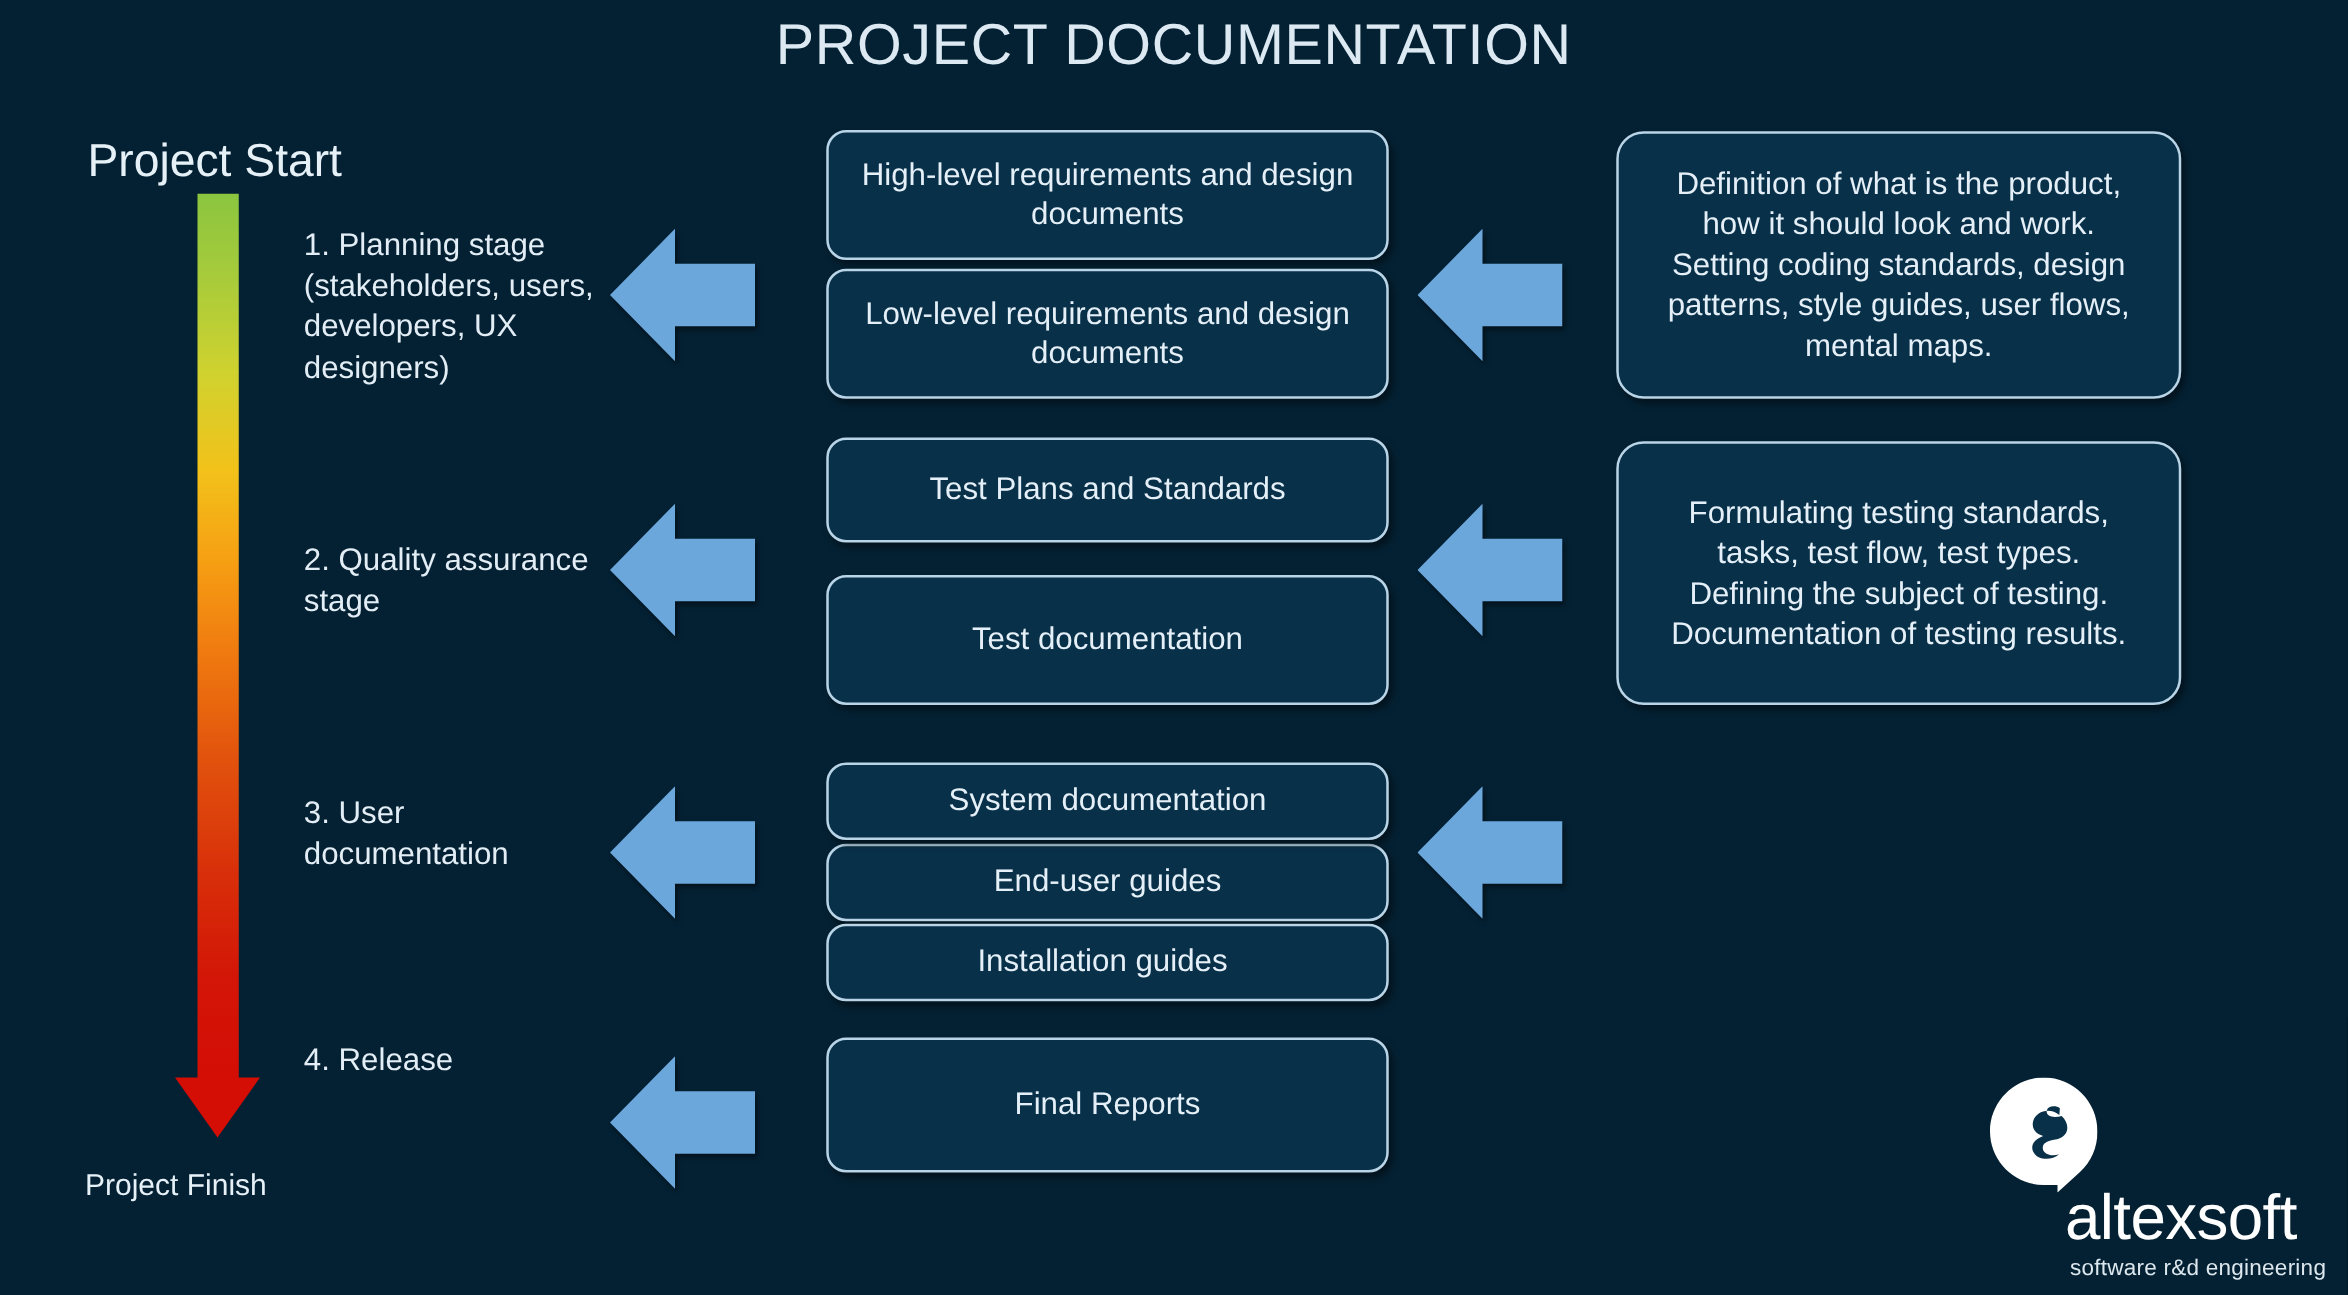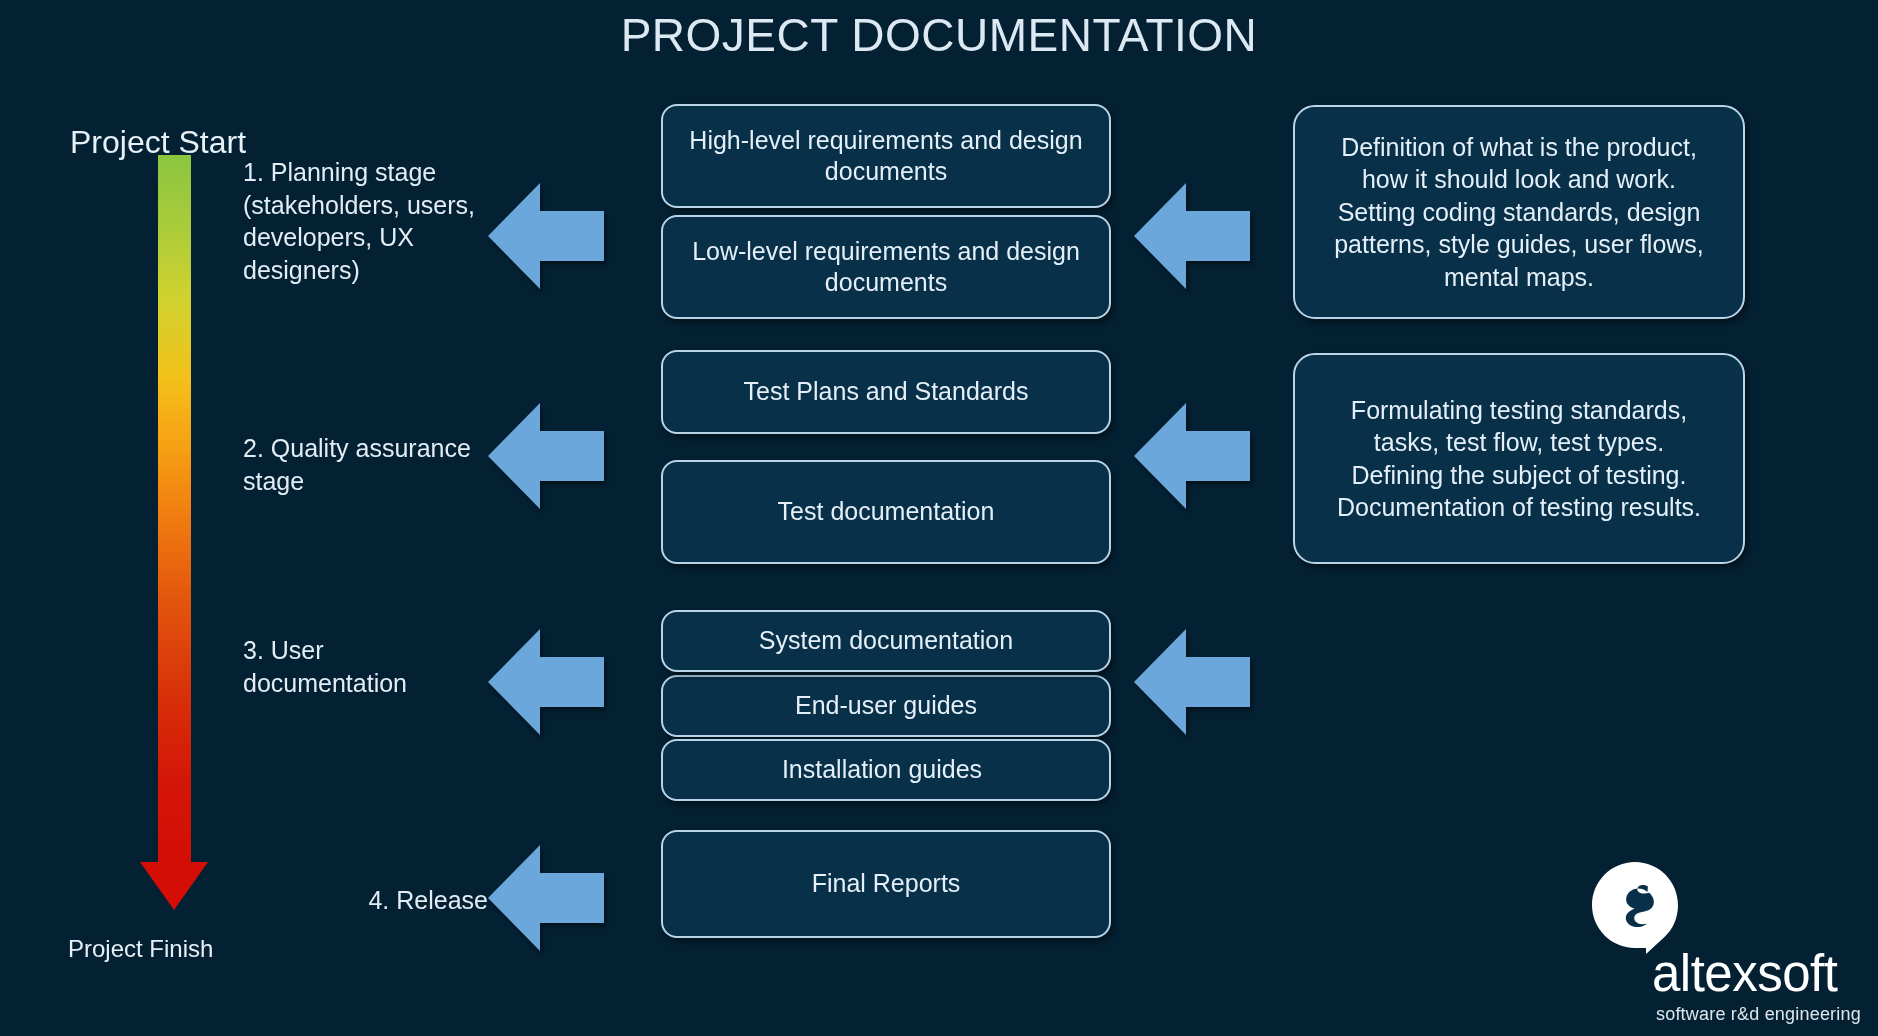--- a/index.html
+++ b/index.html
@@ -30,24 +30,23 @@
     letter-spacing: 0.5px;
     white-space: nowrap;
   }
 
   
   #project-start-label {
     position: absolute;
     left: 70px;
     top: 108px;
     color: #e6f0f7;
-    font-size: 32px;
-    font-weight: 400;
-    white-space: nowrap;
-    margin-top: 16px;
+    font-size: 37px;
+    font-weight: 400;
+    white-space: nowrap;
   }
   #project-finish-label {
     position: absolute;
     left: 68px;
     top: 935px;
     color: #e6f0f7;
     font-size: 24px;
     font-weight: 400;
     white-space: nowrap;
   }
@@ -173,21 +172,21 @@
 <div id="canvas">
 
   <div id="title">PROJECT DOCUMENTATION</div>
 
   <div id="project-start-label">Project Start</div>
   <div id="project-finish-label">Project Finish</div>
 
   <div id="gradient-bar"></div>
   <div id="gradient-arrowhead"></div>
 
-  <div class="stage-label" style="left:243px; top:156px;">1. Planning stage (stakeholders, users, developers, UX designers)</div>
+  <div class="stage-label" style="left:243px; top:180px;">1. Planning stage (stakeholders, users, developers, UX designers)</div>
   <div class="blue-arrow" style="left:488px; top:183px;">
     <svg viewBox="0 0 116 106" xmlns="http://www.w3.org/2000/svg">
       <polygon points="0,53 52,0 52,28 116,28 116,78 52,78 52,106" fill="#6ba7db"></polygon>
     </svg>
   </div>
   <div class="doc-box" style="left:661px; top:104px; width:450px; height:104px;">High-level requirements and design documents</div>
   <div class="doc-box" style="left:661px; top:215px; width:450px; height:104px;">Low-level requirements and design documents</div>
   <div class="blue-arrow" style="left:1134px; top:183px;">
     <svg viewBox="0 0 116 106" xmlns="http://www.w3.org/2000/svg">
       <polygon points="0,53 52,0 52,28 116,28 116,78 52,78 52,106" fill="#6ba7db"></polygon>
@@ -218,21 +217,21 @@
   </div>
   <div class="doc-box" style="left:661px; top:675px; width:450px; height:62px;">End-user guides</div>
   <div class="doc-box" style="left:661px; top:610px; width:450px; height:62px;">System documentation</div>
   <div class="doc-box" style="left:661px; top:739px; width:450px; height:62px;padding-left:12px;">Installation guides</div>
   <div class="blue-arrow" style="left:1134px; top:629px;">
     <svg viewBox="0 0 116 106" xmlns="http://www.w3.org/2000/svg">
       <polygon points="0,53 52,0 52,28 116,28 116,78 52,78 52,106" fill="#6ba7db"></polygon>
     </svg>
   </div>
 
-  <div class="stage-label" style="left:243px; top:884px;text-align:right;">4. Release</div>
+  <div class="stage-label" style="left:243px; top:832px;">4. Release</div>
   <div class="blue-arrow" style="left:488px; top:845px;">
     <svg viewBox="0 0 116 106" xmlns="http://www.w3.org/2000/svg">
       <polygon points="0,53 52,0 52,28 116,28 116,78 52,78 52,106" fill="#6ba7db"></polygon>
     </svg>
   </div>
   <div class="doc-box" style="left:661px; top:830px; width:450px; height:108px;">Final Reports</div>
 
   <div id="logo">
     <div id="logo-mark">
       <svg viewBox="0 0 86 92" xmlns="http://www.w3.org/2000/svg">

